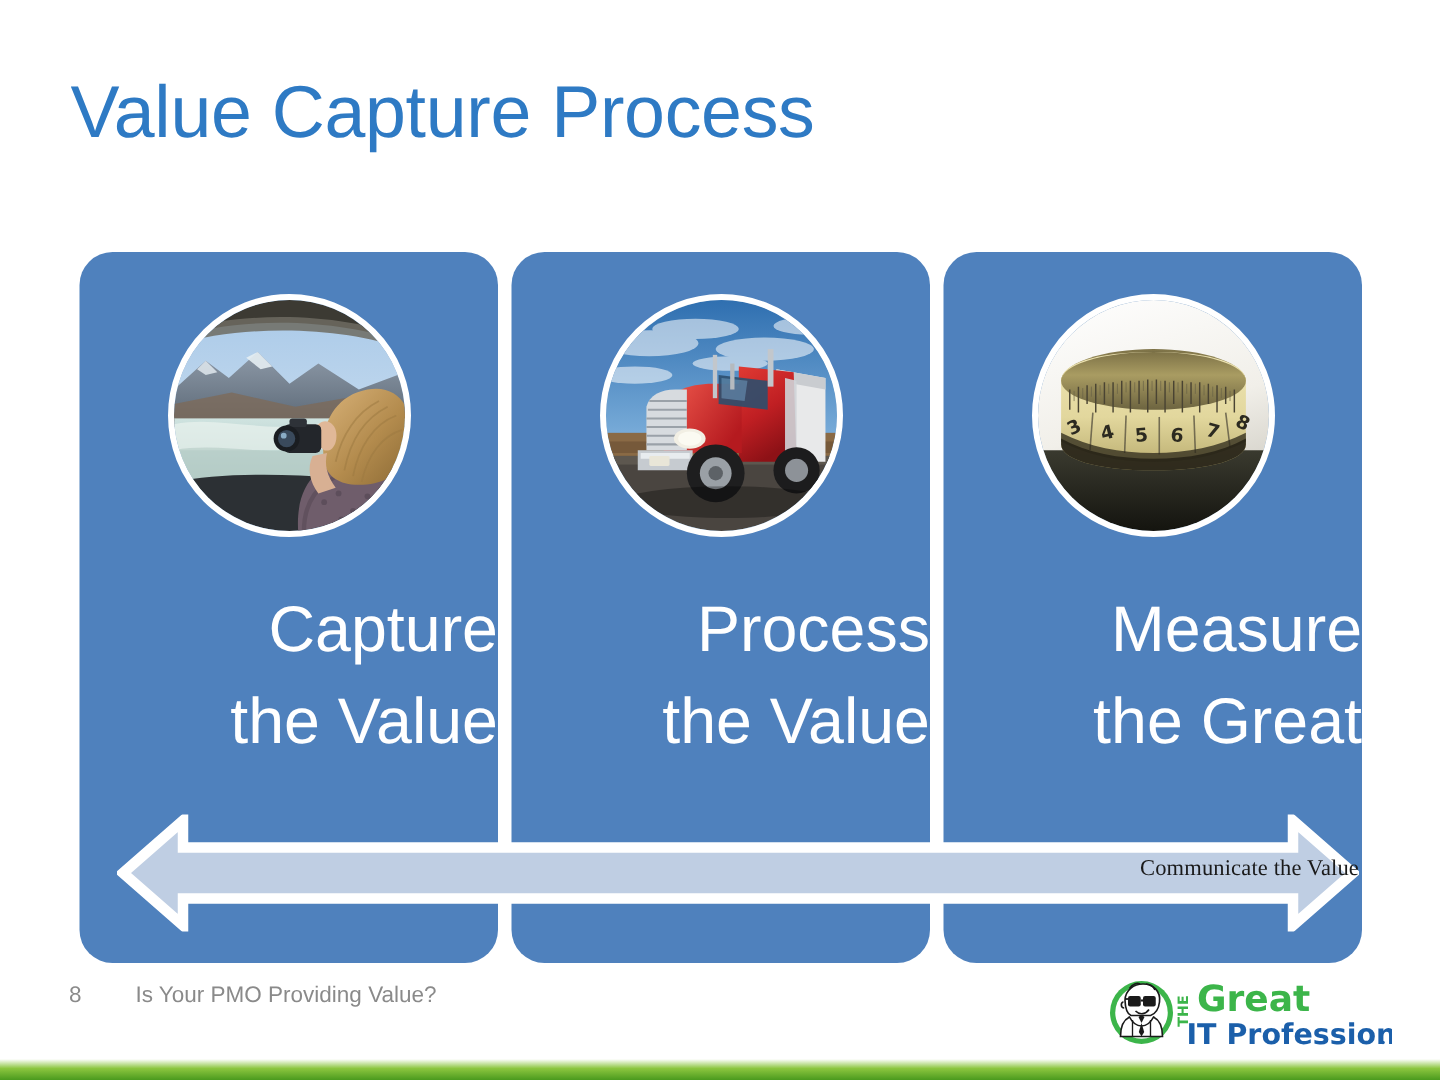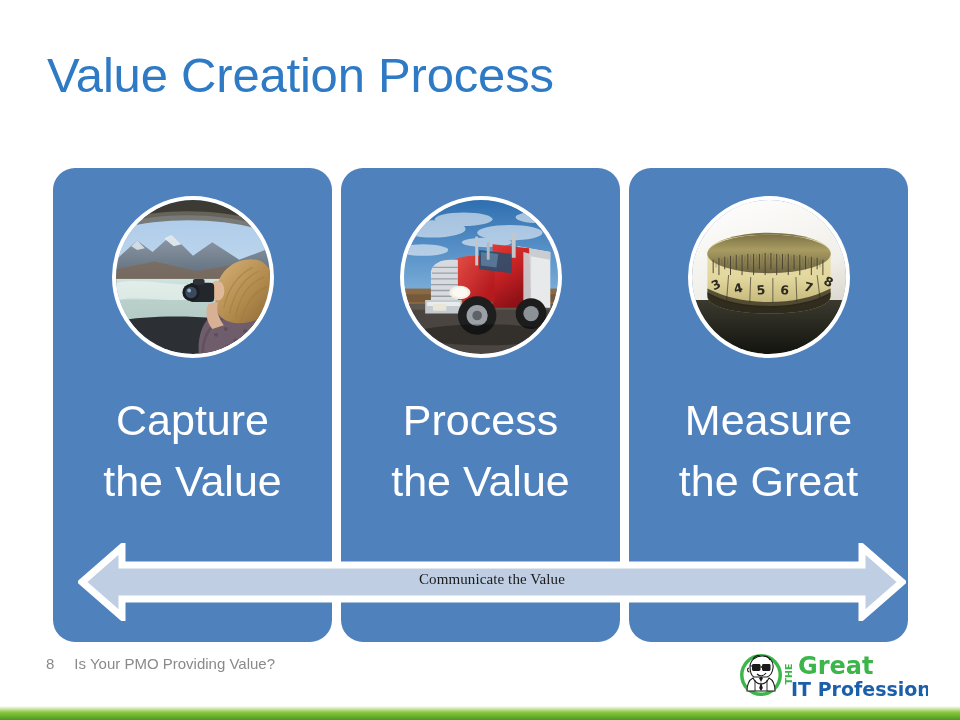--- a/index.html
+++ b/index.html
@@ -58,21 +58,21 @@
     overflow: hidden;
     background: #9bb7d4;
   }
   .panel-photo svg { display: block; width: 100%; height: 100%; }
 
   .panel-label {
     position: absolute;
     left: 0;
     right: 0;
     top: 222px;
-    text-align: center;
+    text-align: right;
     color: #ffffff;
     font-size: 43px;
     font-weight: 400;
     line-height: 1.42;
     white-space: pre-line;
   }
 
   
   #communicate-arrow {
     position: absolute;
@@ -84,40 +84,40 @@
   #communicate-arrow svg {
     position: absolute;
     inset: 0;
     width: 100%;
     height: 100%;
   }
   #communicate-arrow-label {
     position: absolute;
     left: 0; right: 0;
     top: 28px;
-    text-align: center;
+    text-align: right;
     font-size: 15px;
     color: #1a1a1a;
     font-family: "Liberation Serif", serif;
     letter-spacing: 0.1px;
   }
 
   
   #footer {
     position: absolute;
     left: 46px;
     top: 655px;
     display: flex;
     align-items: baseline;
     gap: 20px;
     color: #8a8a8a;
     font-size: 15px;
   }
   #footer-page-number { color: #8a8a8a; }
-  #footer-deck-title { color: #8a8a8a; }
+  #footer-deck-title { color: #8a8a8a; margin-left: 16px; }
 
   
   #logo {
     position: absolute;
     right: 32px;
     top: 648px;
     width: 192px;
     height: 54px;
   }
   #logo svg { display: block; width: 100%; height: 100%; }
@@ -128,21 +128,21 @@
     left: 0;
     bottom: 0;
     width: 960px;
     height: 14px;
     background: linear-gradient(to bottom, #ffffff 0%, #8cc63f 45%, #4a9a1e 100%);
   }
 </style>
 </head>
 <body>
 
-<div id="slide-title">Value Creation Process</div>
+<div id="slide-title">Value Capture Process</div>
 
 <div id="panels">
 
   <div class="panel">
     <div class="panel-photo">
       <svg viewBox="0 0 160 160" preserveAspectRatio="xMidYMid slice">
         <defs>
           <clipPath id="c1">
               <circle cx="80" cy="80" r="80"></circle>
             </clipPath>

